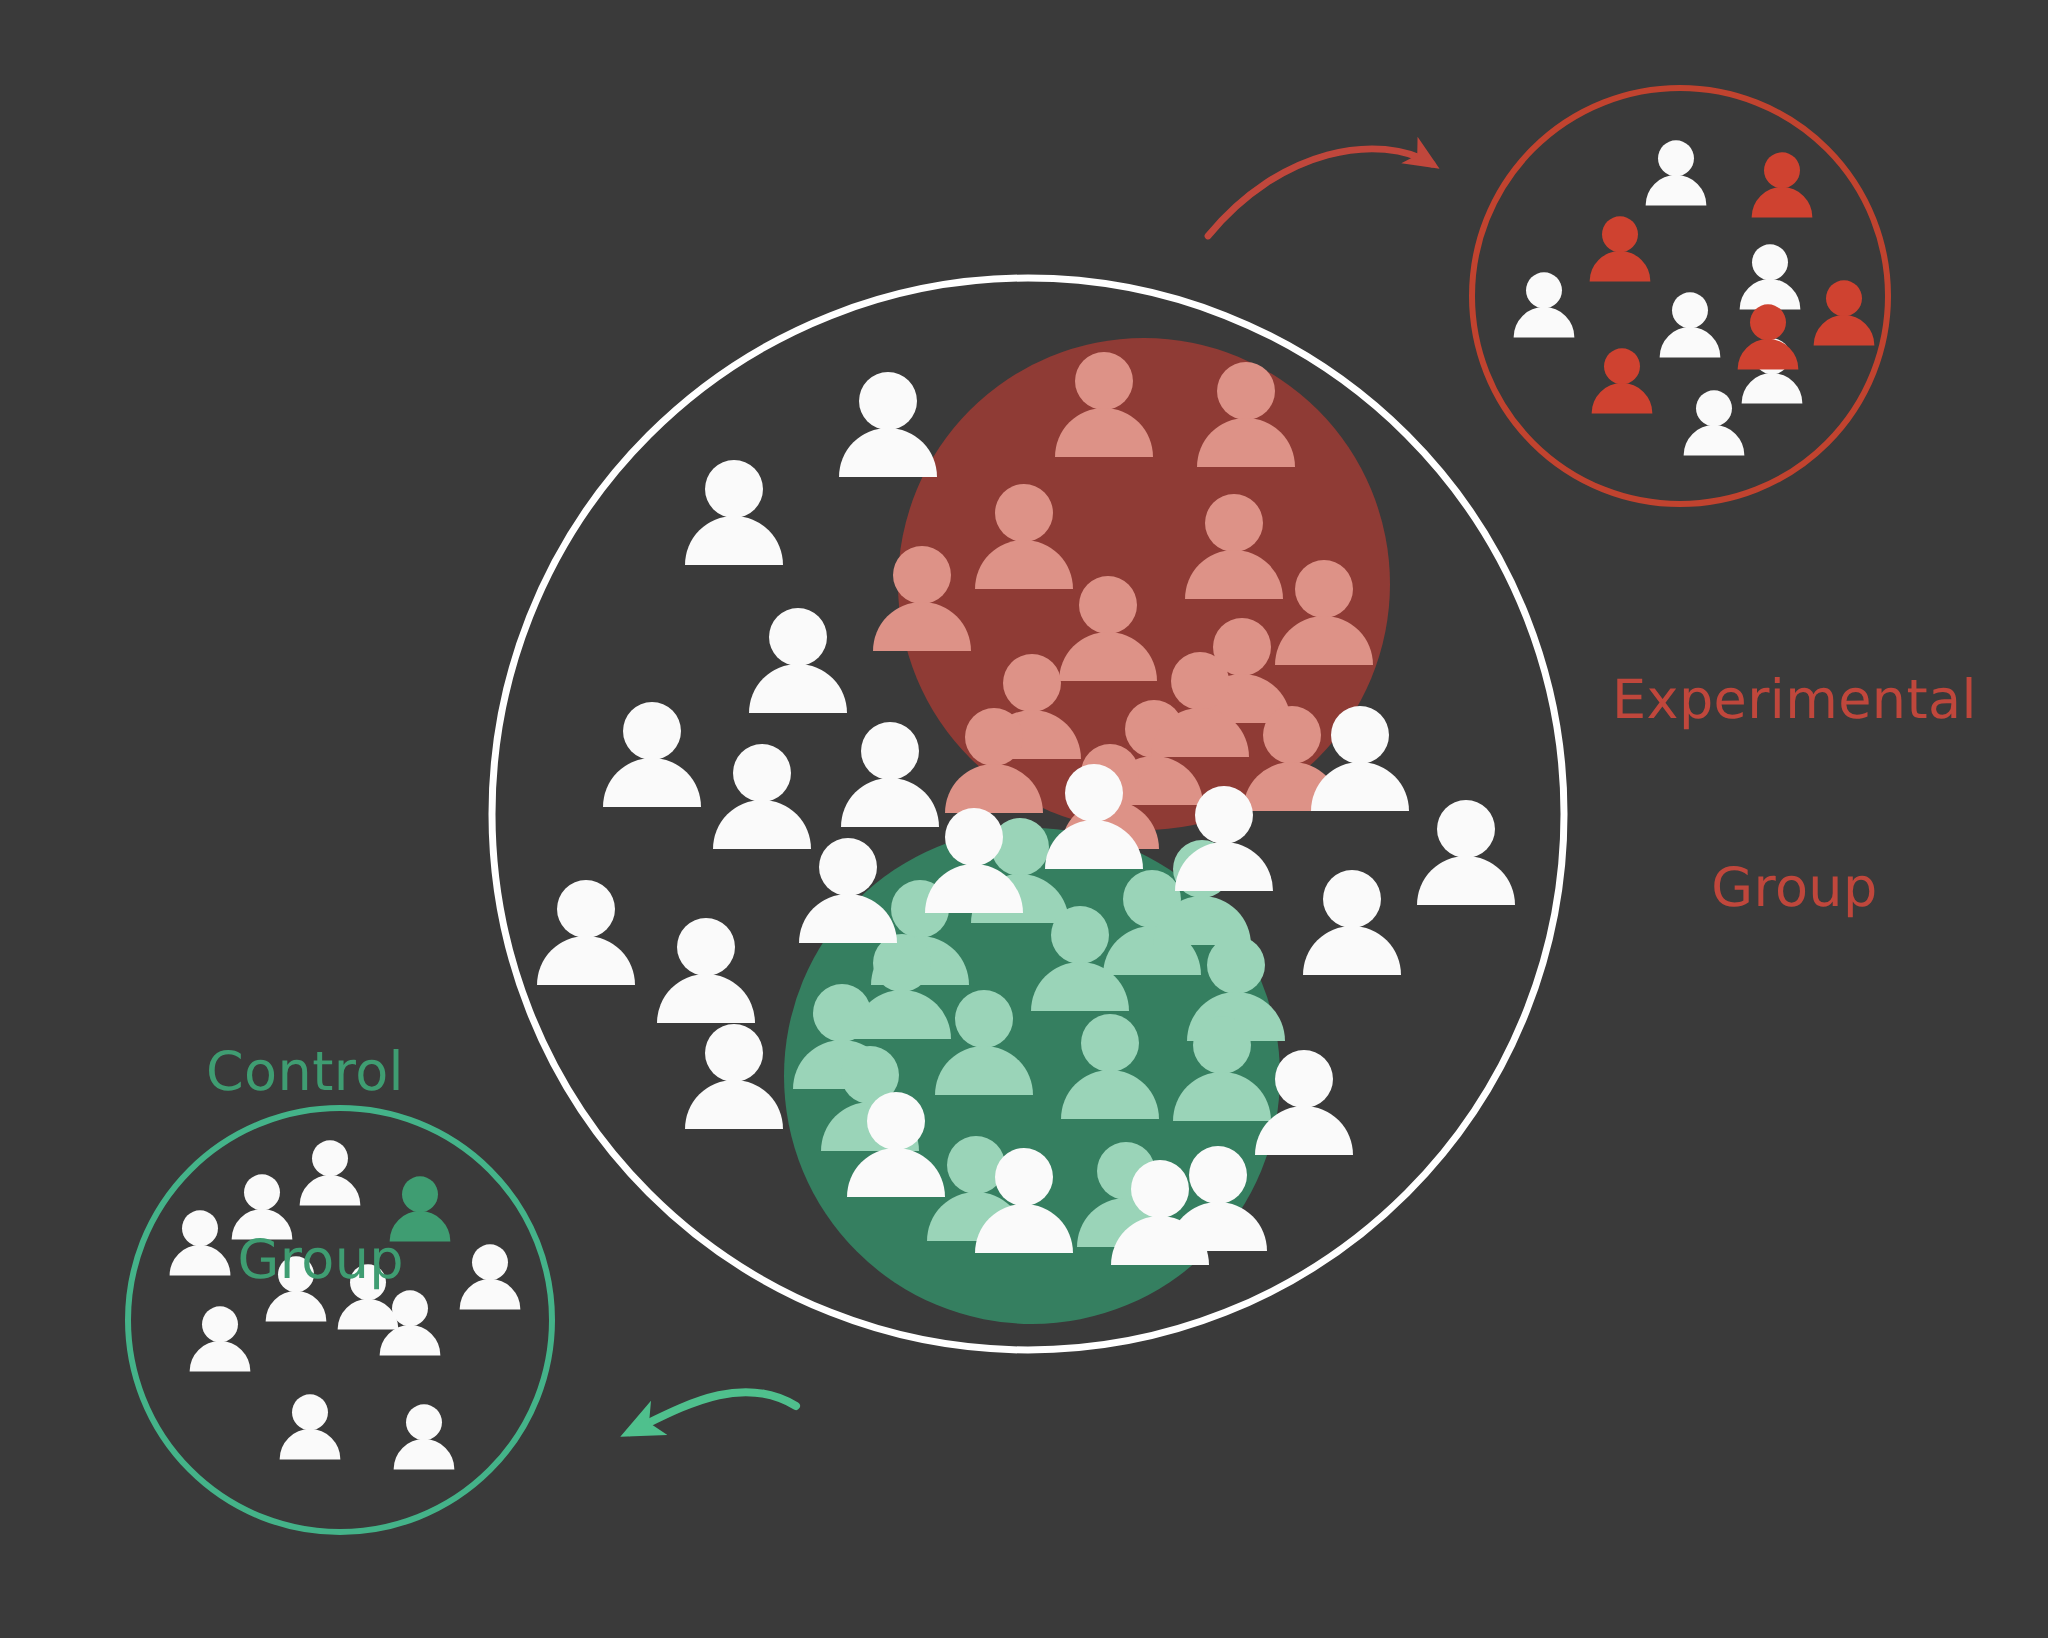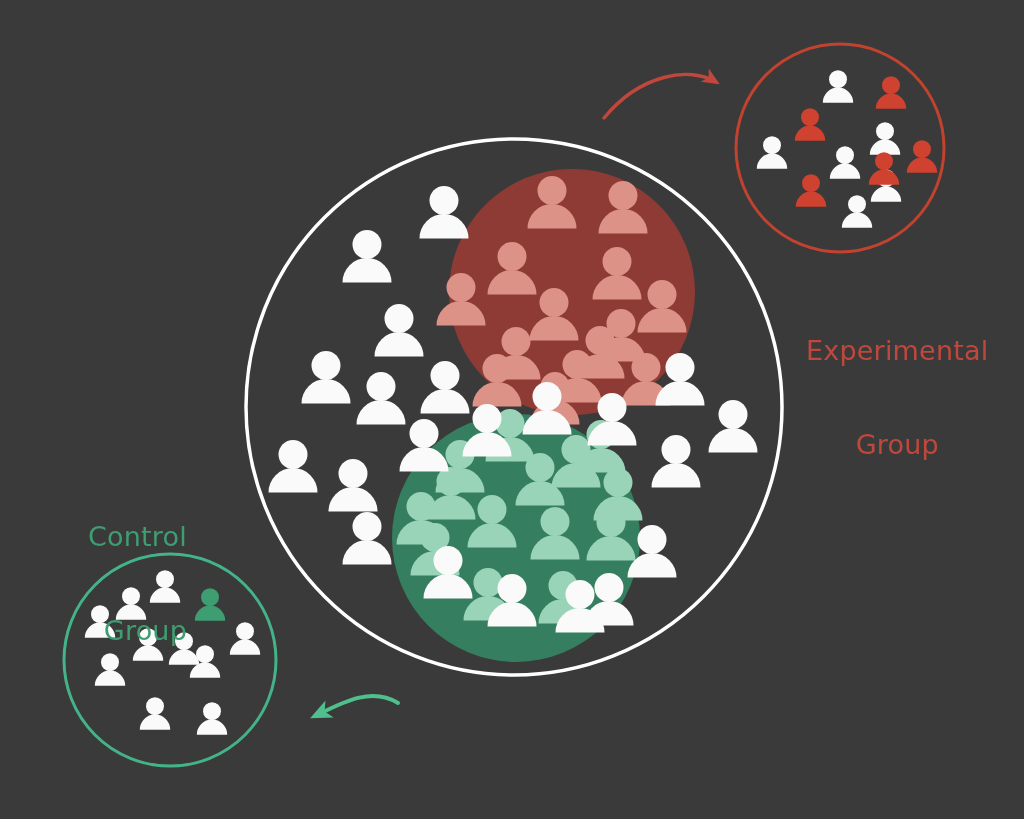--- a/index.html
+++ b/index.html
@@ -36,21 +36,21 @@
     letter-spacing: 0.2px;
     white-space: pre;
   }
   #label-experimental {
     left: 806px;
     top: 272px;
     color: #c0473c;
     text-align: center;
   }
   #label-control {
-    left: 88px;
+    left: 103px;
     top: 458px;
     color: #3f9d72;
     text-align: right;
   }
 </style>
 </head>
 <body>
 
 <div id="stage">
 

